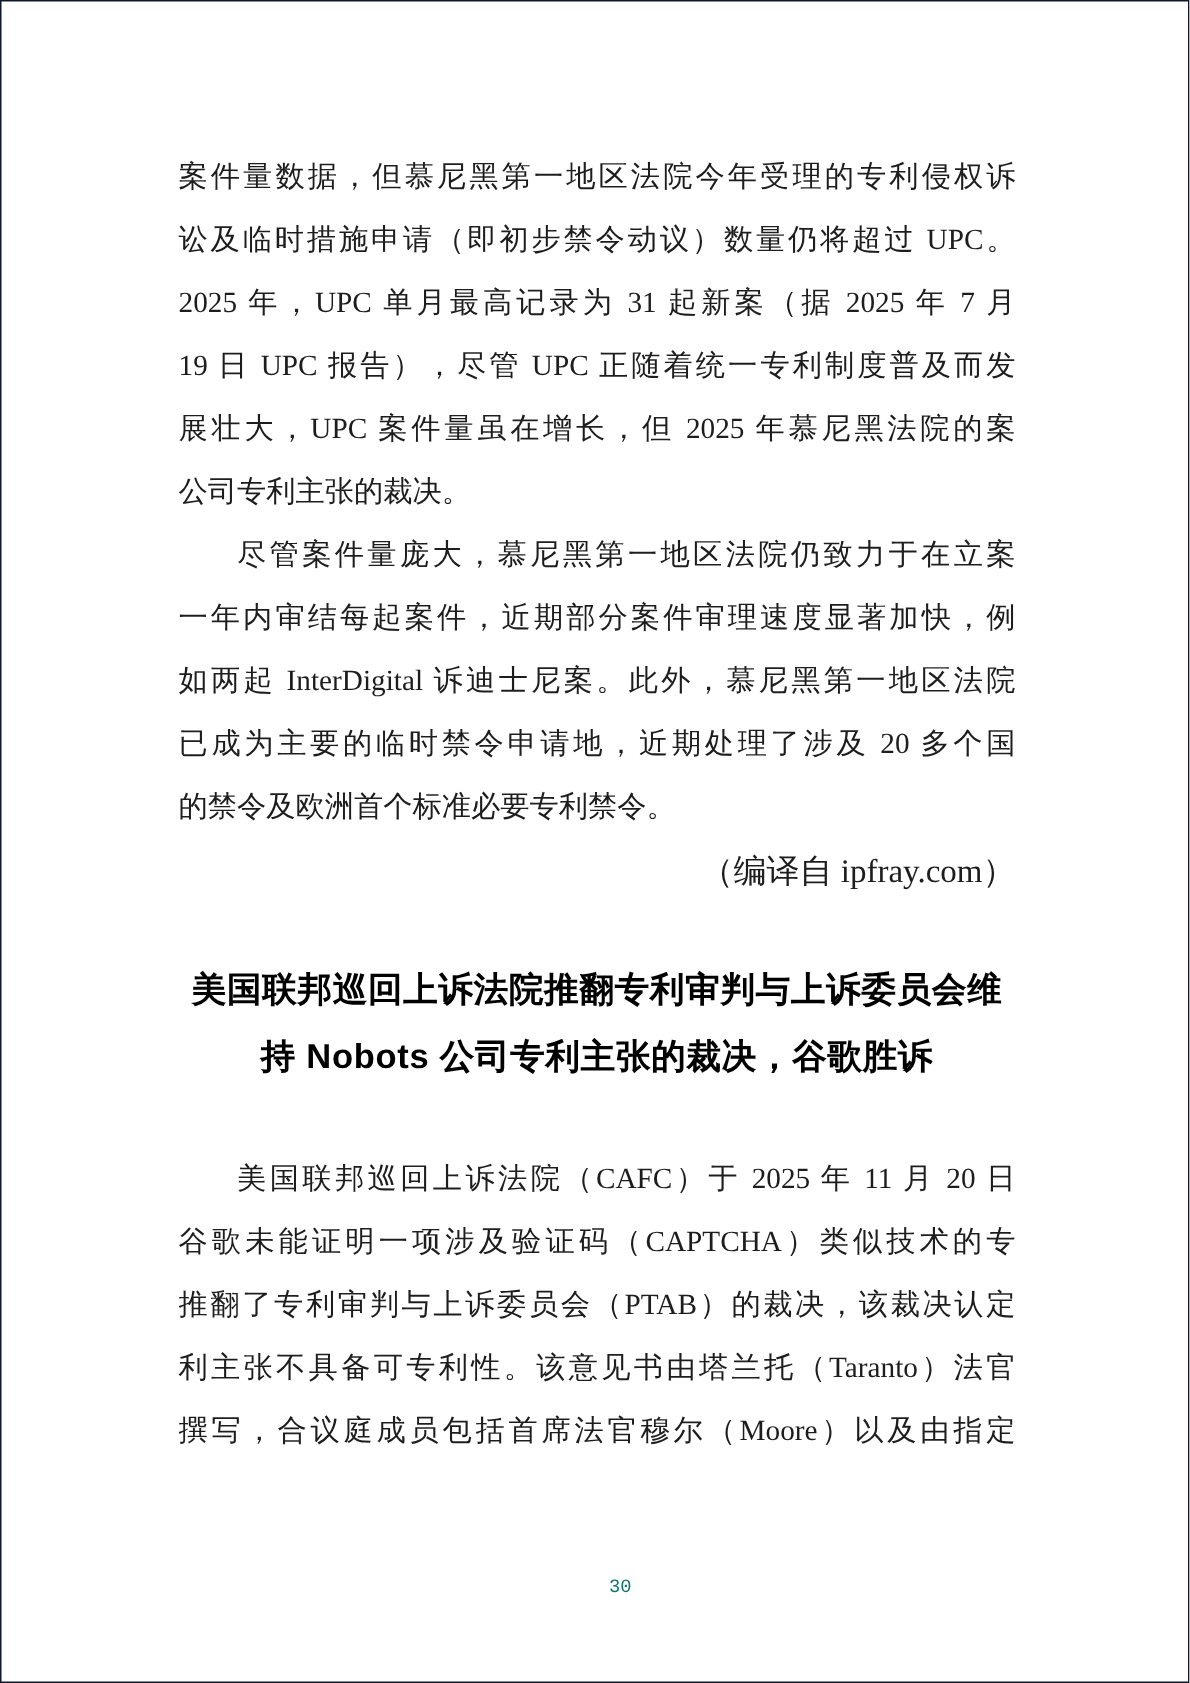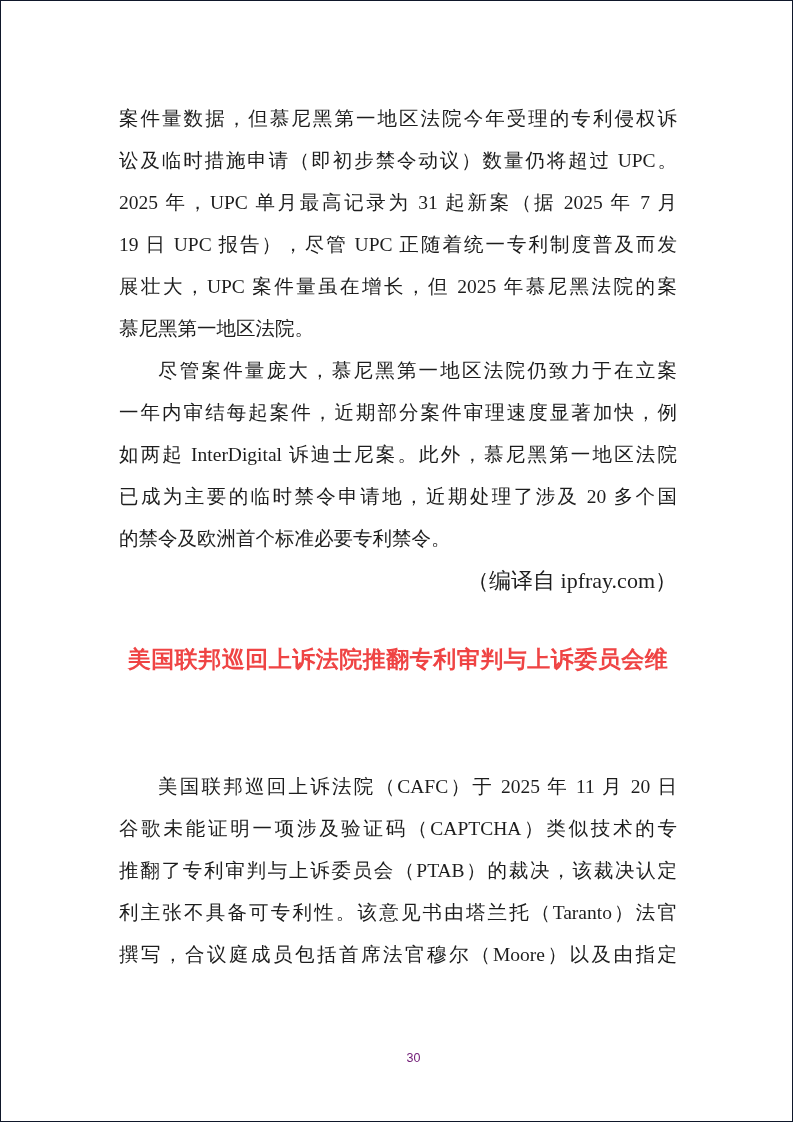--- a/index.html
+++ b/index.html
@@ -43,64 +43,65 @@
     text-align: center;
     text-align-last: right;
   }
   .article-title {
     position: absolute;
     left: 110px;
     top: 636px;
     width: 574px;
     font-family: "Liberation Sans", "DejaVu Sans", sans-serif;
     font-weight: 700;
-    color: #ef4444;
+    color: #000000;
     font-size: 23px;
     line-height: 45px;
     text-align: center;
     letter-spacing: 0.5px;
   }
   .page-footer {
     position: absolute;
     left: 0;
     right: 0;
     top: 1047px;
     text-align: center;
     padding-left: 34px;
   }
   .page-number {
-    font-family: Liberation Sans, sans-serif;
+    font-family: Liberation Mono, monospace;
     font-size: 12.5px;
-    color: #701a75;
+    color: #0f766e;
   }
 </style>
 </head>
 <body>
 
 <div class="page">
 
   <div class="text-column continued-block">
     <div class="line">案件量数据，但慕尼黑第一地区法院今年受理的专利侵权诉</div>
     <div class="line">讼及临时措施申请（即初步禁令动议）数量仍将超过 UPC。</div>
     <div class="line">2025 年，UPC 单月最高记录为 31 起新案（据 2025 年 7 月</div>
     <div class="line">19 日 UPC 报告），尽管 UPC 正随着统一专利制度普及而发</div>
     <div class="line">展壮大，UPC 案件量虽在增长，但 2025 年慕尼黑法院的案</div>
-    <div class="line last-line">慕尼黑第一地区法院。</div>
+    <div class="line last-line">公司专利主张的裁决。</div>
 
     <div class="line indent">尽管案件量庞大，慕尼黑第一地区法院仍致力于在立案</div>
     <div class="line">一年内审结每起案件，近期部分案件审理速度显著加快，例</div>
     <div class="line">如两起 InterDigital 诉迪士尼案。此外，慕尼黑第一地区法院</div>
     <div class="line">已成为主要的临时禁令申请地，近期处理了涉及 20 多个国</div>
     <div class="line last-line">的禁令及欧洲首个标准必要专利禁令。</div>
 
     <div class="attribution-line">（编译自 ipfray.com）</div>
   </div>
 
   <div class="article-title">
     <div>美国联邦巡回上诉法院推翻专利审判与上诉委员会维</div>
+    <div>持 Nobots 公司专利主张的裁决，谷歌胜诉</div>
   </div>
 
   <div class="text-column next-article-body">
     <div class="line indent">美国联邦巡回上诉法院（CAFC）于 2025 年 11 月 20 日</div>
     <div class="line">谷歌未能证明一项涉及验证码（CAPTCHA）类似技术的专</div>
     <div class="line">推翻了专利审判与上诉委员会（PTAB）的裁决，该裁决认定</div>
     <div class="line">利主张不具备可专利性。该意见书由塔兰托（Taranto）法官</div>
     <div class="line">撰写，合议庭成员包括首席法官穆尔（Moore）以及由指定</div>
   </div>
 

